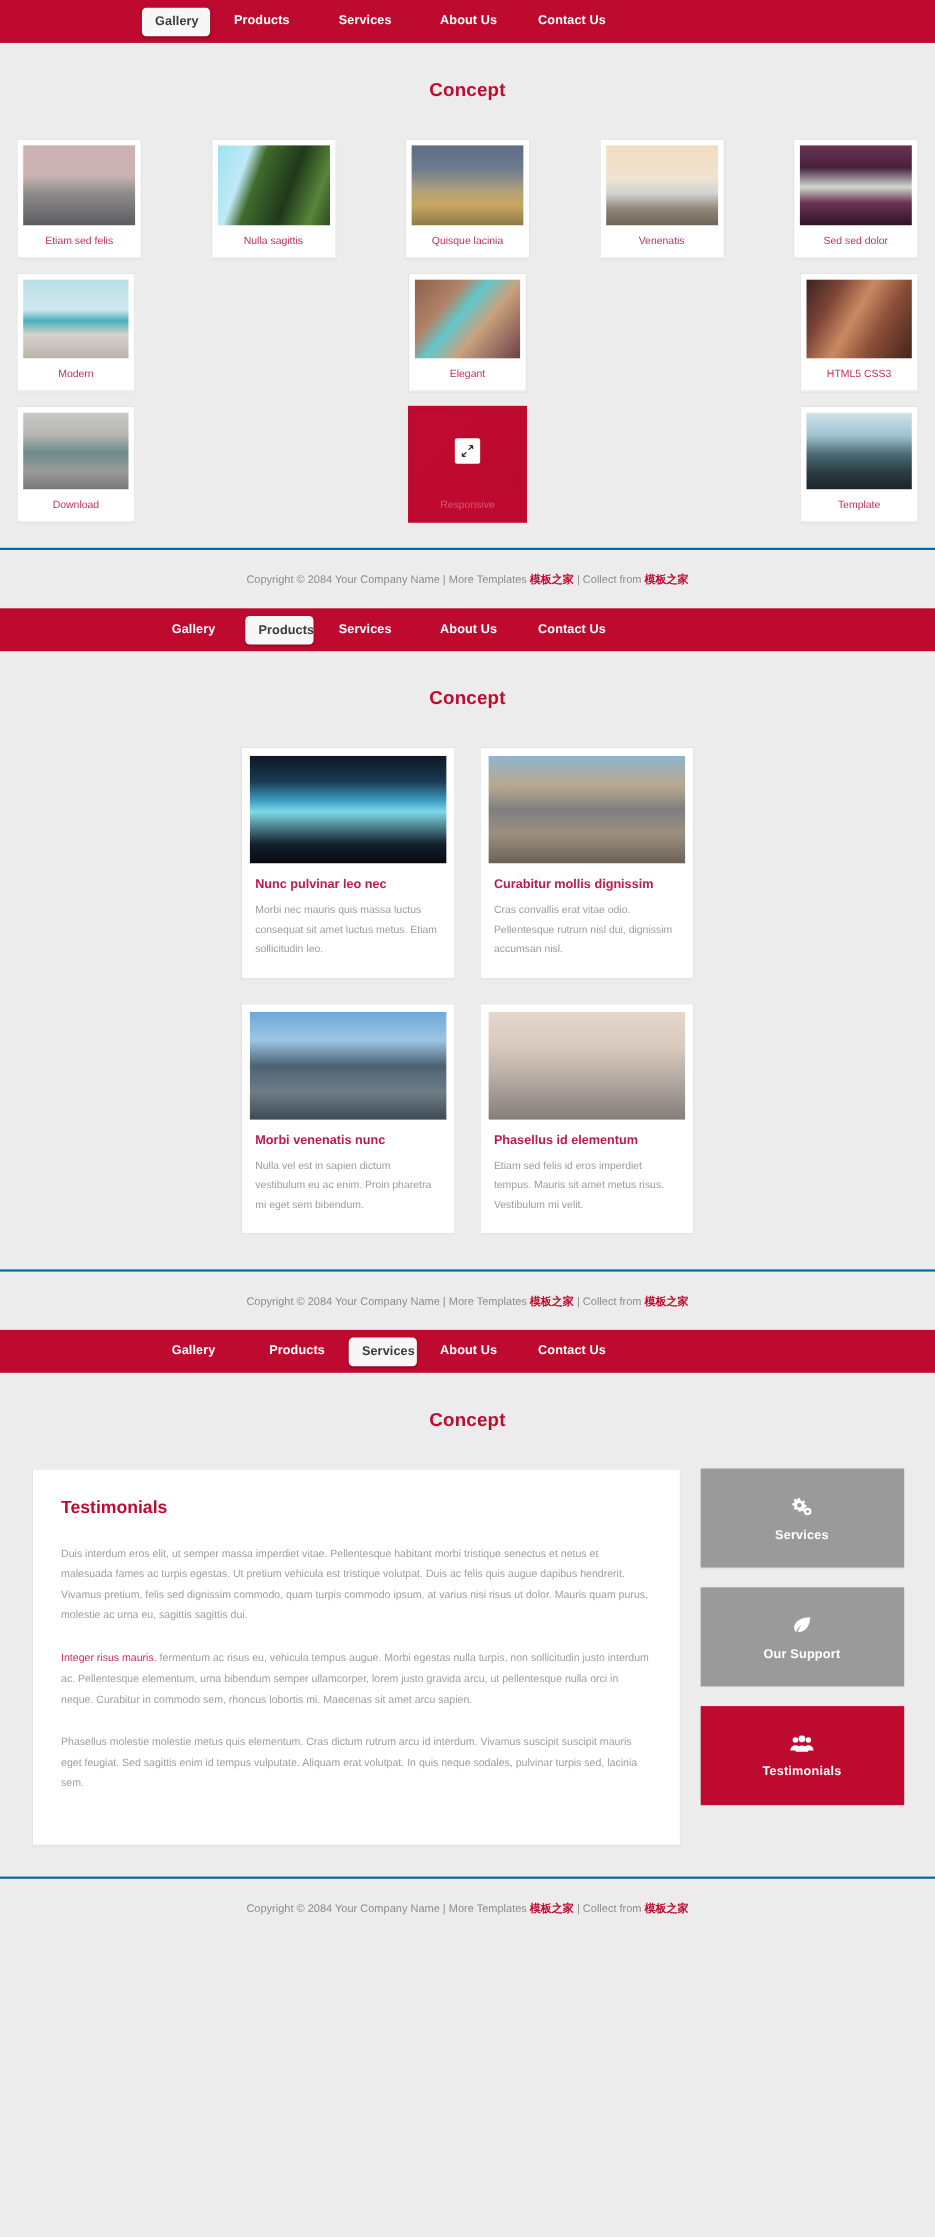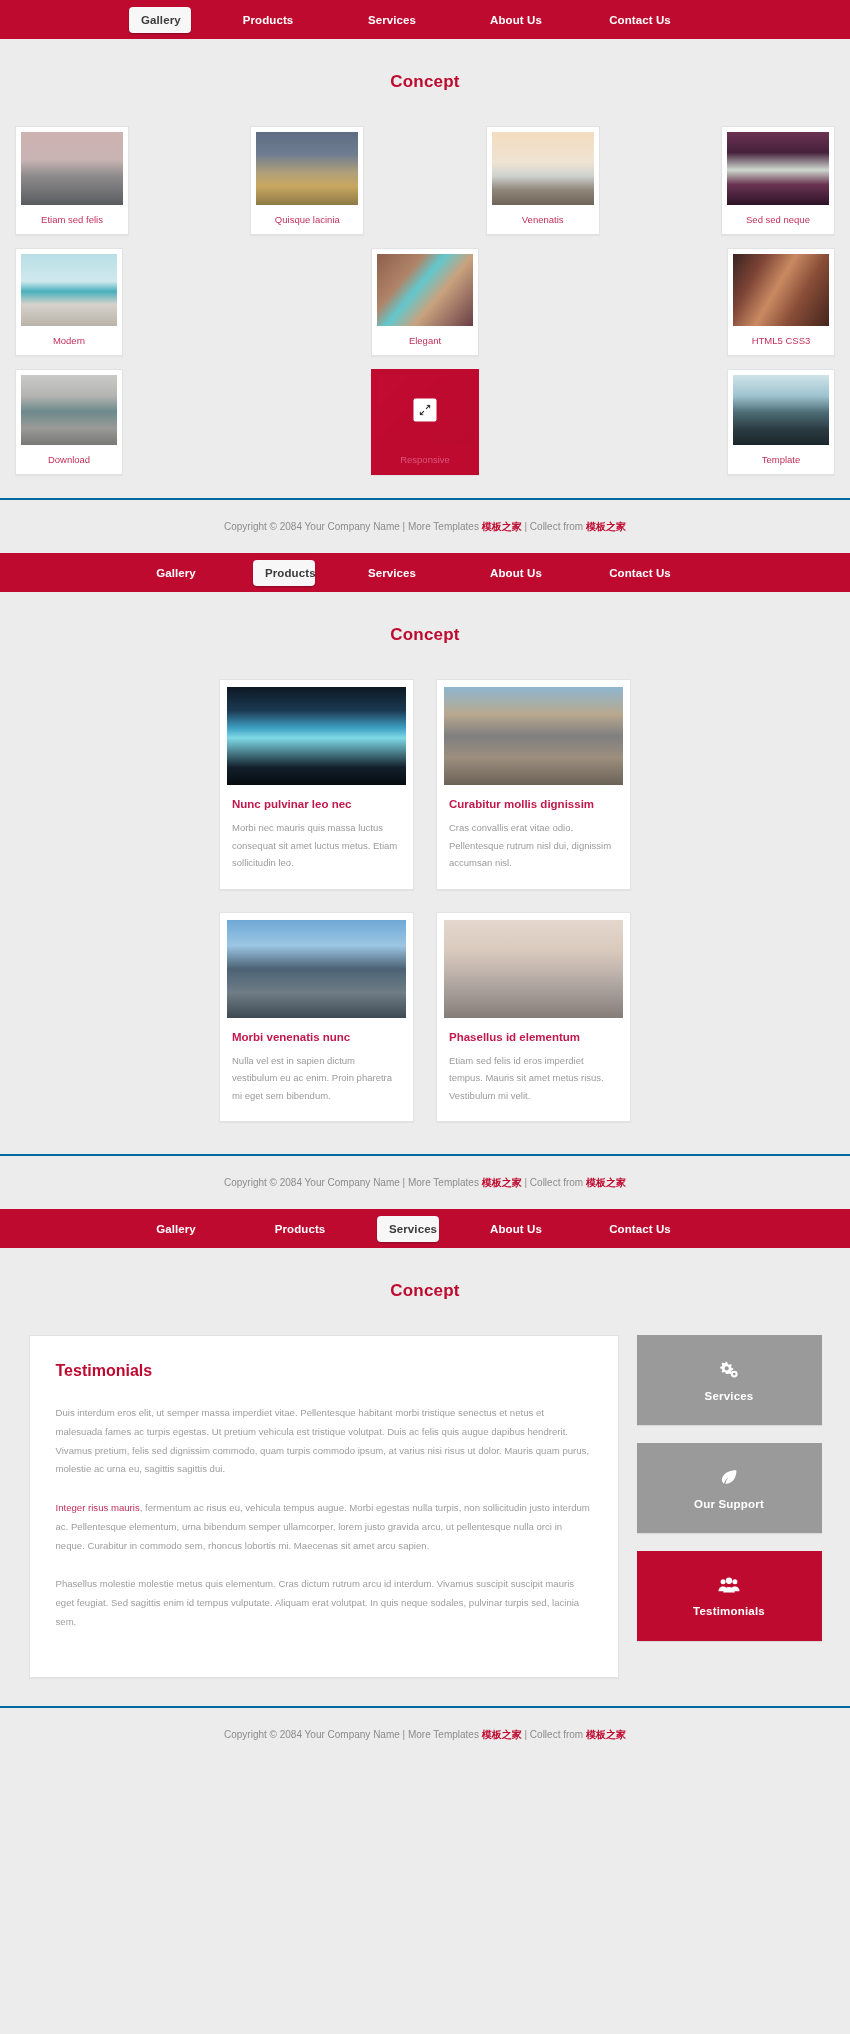--- a/index.html
+++ b/index.html
@@ -17,23 +17,21 @@
     background: #bf0a30;
     height: 39px;
     display: flex;
     align-items: center;
     position: relative;
   }
   .nav-inner {
     width: 800px;
     margin: 0 auto;
     display: flex;
-    align-items: center;
     padding-left: 104px;
-    gap: 30px;
   }
   .nav-item {
     color: #ffffff;
     font-size: 11.5px;
     font-weight: bold;
     text-decoration: none;
     padding: 6px 0;
     width: 94px;
     text-align: center;
     letter-spacing: .1px;
@@ -244,35 +242,41 @@
   <div class="wrap">
     <div class="grid-row">
       <div class="gcard">
         <div class="thumb">
             <span class="img im-sea"></span>
           </div>
         <a class="cap">Etiam sed felis</a>
       </div>
       <div class="gcard">
         <div class="thumb">
+            <span class="img im-road"></span>
+          </div>
+        <a class="cap">Nulla sagittis</a>
+      </div>
+      <div class="gcard">
+        <div class="thumb">
             <span class="img im-field"></span>
           </div>
         <a class="cap">Quisque lacinia</a>
       </div>
       <div class="gcard">
         <div class="thumb">
             <span class="img im-pole"></span>
           </div>
         <a class="cap">Venenatis</a>
       </div>
       <div class="gcard">
         <div class="thumb">
             <span class="img im-canal"></span>
           </div>
-        <a class="cap">Sed sed neque</a>
+        <a class="cap">Sed sed dolor</a>
       </div>
     </div>
 
     <div class="grid-row">
       <div class="gcard row2">
         <div class="thumb">
             <span class="img im-pelican"></span>
           </div>
         <a class="cap">Modern</a>
       </div>

